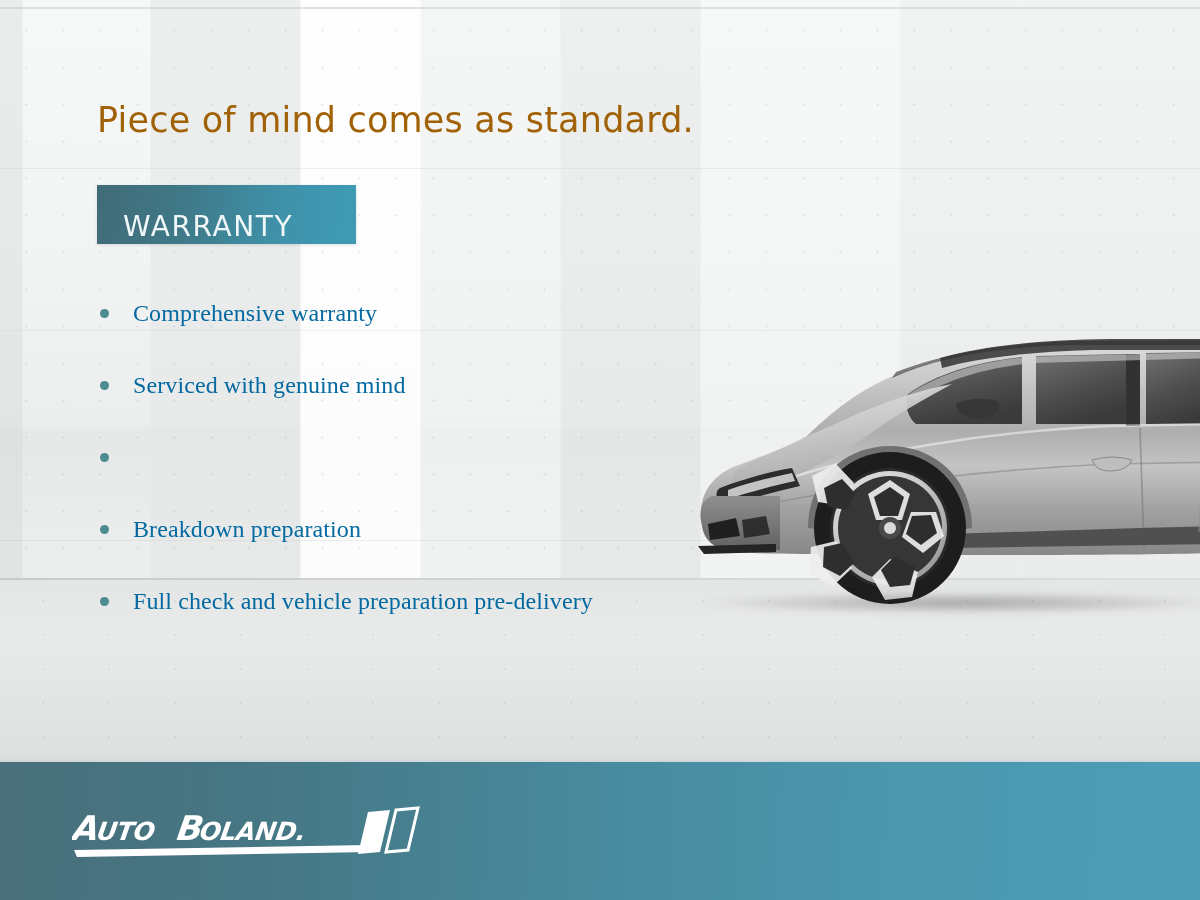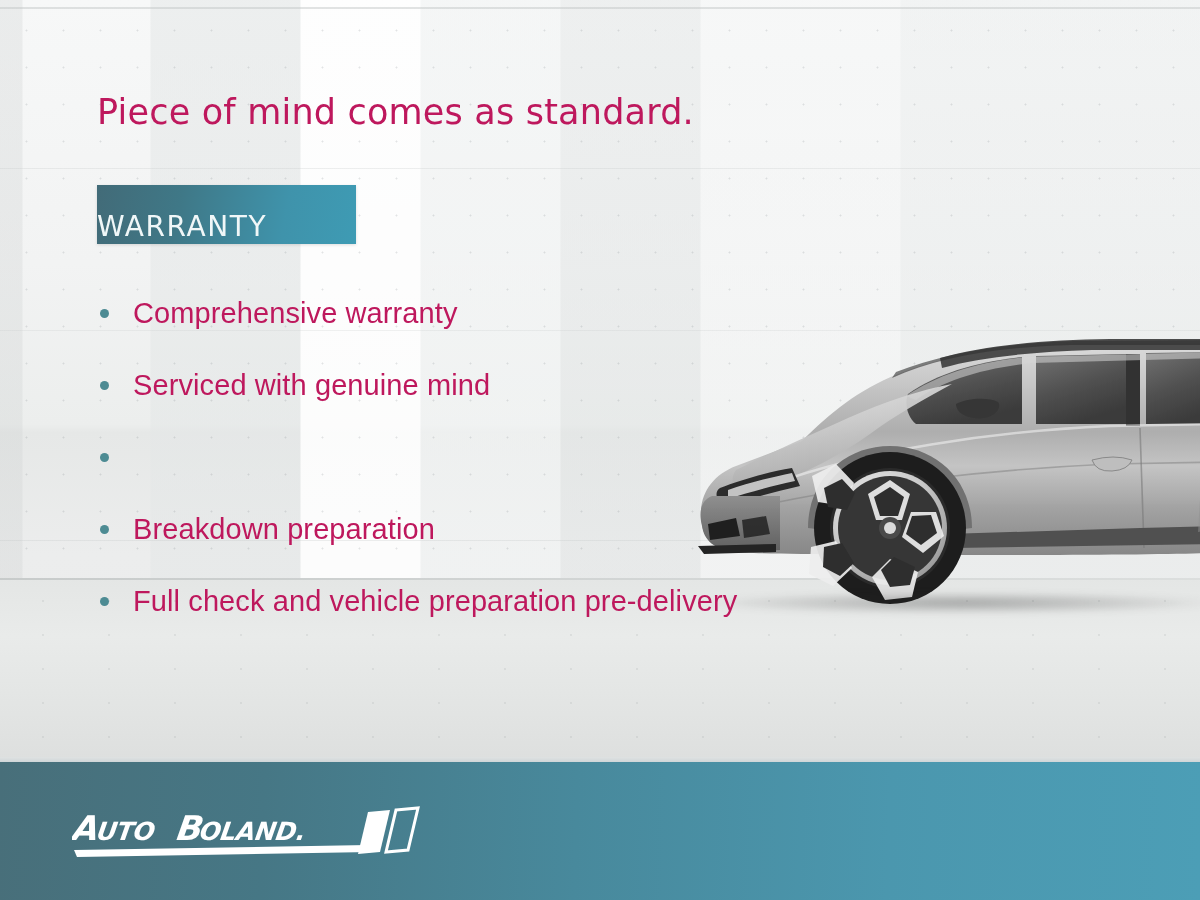--- a/index.html
+++ b/index.html
@@ -72,56 +72,57 @@
     filter:grayscale(1) contrast(1.03);
   }
   .car-shadow {
     position:absolute; left:60px; top:292px; width:520px; height:22px;
     background:radial-gradient(ellipse at 50% 50%, rgba(40,46,48,.35) 0%, rgba(40,46,48,.12) 48%, rgba(0,0,0,0) 72%);
     filter:blur(3px);
   }
 
   
   .headline {
-    position:absolute; left:97px; top:92px;
+    position:absolute; left:97px; top:100px;
     font-family:"DejaVu Sans", sans-serif;
     font-size:35px; font-weight:400; letter-spacing:.2px;
-    color:#be185d; white-space:nowrap;
+    color:#a16207; white-space:nowrap;
   }
 
   
   .badge {
     position:absolute; left:97px; top:185px;
     width:259px; height:59px;
     background:linear-gradient(100deg,#426b78 0%,#3f7887 32%,#3f93ab 72%,#3e9bb4 100%);
     box-shadow:0 1px 3px rgba(0,0,0,.13);
     display:flex; align-items:center;
   }
   .badge-label {
     color:#f0f7f8;
     font-family:"DejaVu Sans", sans-serif;
     font-size:28px; font-weight:400; letter-spacing:1.6px;
+    padding-left:26px;
     margin-top:24px;
   }
 
   
   .bullets { position:absolute; left:97px; top:277px; width:760px; }
   .bullet-row {
     display:flex; align-items:center;
     height:72px;
   }
   .bullet-dot {
     width:9px; height:9px; border-radius:50%;
     background:#4d8b93;
     flex:0 0 auto;
     margin-right:24px; margin-left:3px;
   }
   .bullet-text {
-    font-family:Liberation Sans, sans-serif;
-    font-size:29px; font-weight:400; color:#be185d;
+    font-family:Liberation Serif, serif;
+    font-size:24px; font-weight:400; color:#0369a1;
     letter-spacing:.1px; white-space:nowrap;
   }
 
   
   .footer-top-edge {
     position:absolute; left:0; top:757px; width:1200px; height:5px;
     background:linear-gradient(180deg,#dfe2e2,#cfd6d8);
   }
   .footer {
     position:absolute; left:0; top:762px; width:1200px; height:138px;

